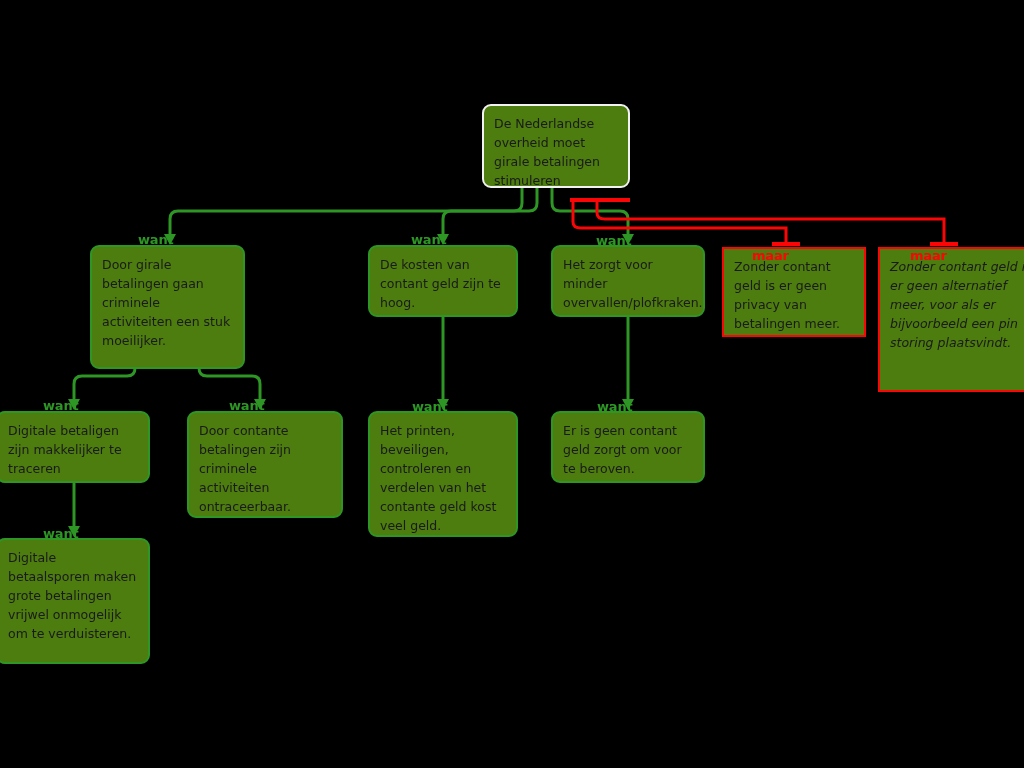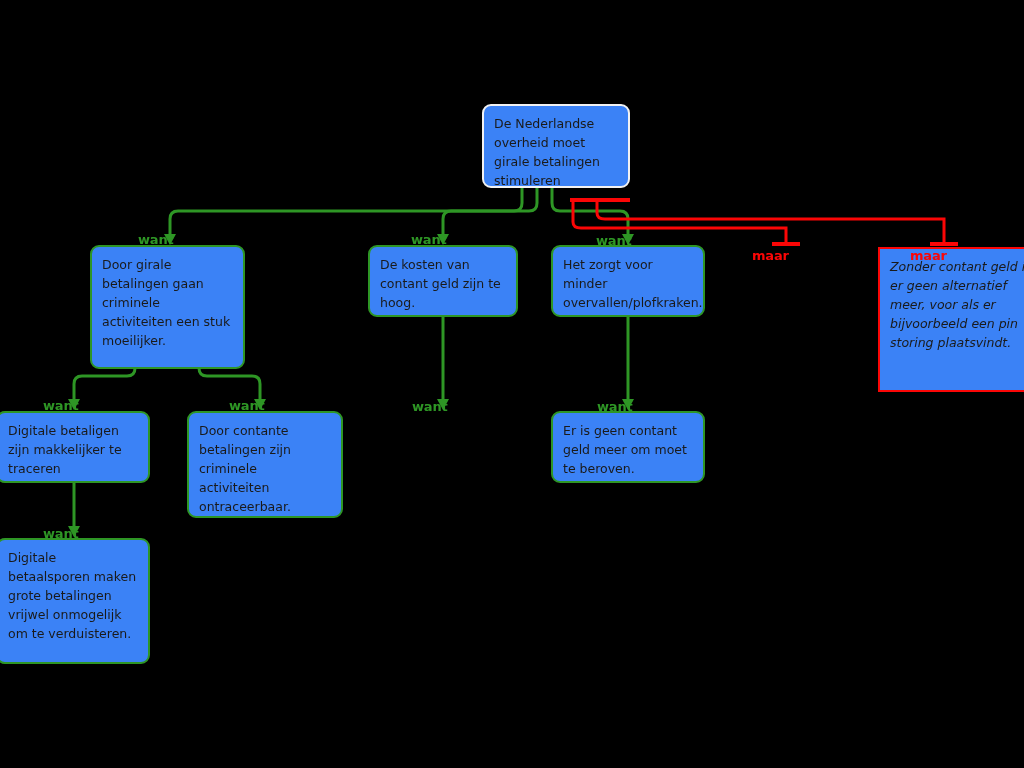--- a/index.html
+++ b/index.html
@@ -18,21 +18,21 @@
   #edges {
     position: absolute;
     left: 0;
     top: 0;
     width: 1024px;
     height: 768px;
   }
   .node {
     position: absolute;
     box-sizing: border-box;
-    background: #3b82f6;
+    background: #4d7c0f;
     color: #1a1a1a;
     font-size: 12.5px;
     line-height: 19px;
     padding: 8px 10px 7px 10px;
     white-space: pre-line;
     z-index: 5;
   }
   .node.root {
     border: 2px solid #f2f2f2;
     border-radius: 9px;
@@ -134,25 +134,27 @@
   <div class="edge-label support" style="left:43px; top:526px;">want</div>
 
   <div class="node root" style="left:482px; top:104px; width:148px; height:84px;">De Nederlandse overheid moet girale betalingen stimuleren</div>
 
   <div class="node support" style="left:90px; top:245px; width:155px; height:124px;">Door girale betalingen gaan criminele activiteiten een stuk moeilijker.</div>
 
   <div class="node support" style="left:368px; top:245px; width:150px; height:72px;">De kosten van contant geld zijn te hoog.</div>
 
   <div class="node support" style="left:551px; top:245px; width:154px; height:72px;">Het zorgt voor minder overvallen/plofkraken.</div>
 
+  <div class="node objection" style="left:722px; top:247px; width:144px; height:90px;">Zonder contant geld is er geen privacy van betalingen meer.</div>
 
   <div class="node objection" style="left:878px; top:247px; width:169px; height:145px;font-style:italic;">Zonder contant geld is er geen alternatief meer, voor als er bijvoorbeeld een pin storing plaatsvindt.</div>
 
   <div class="node support" style="left:-4px; top:411px; width:154px; height:72px;">Digitale betaligen zijn makkelijker te traceren</div>
 
   <div class="node support" style="left:187px; top:411px; width:156px; height:107px;">Door contante betalingen zijn criminele activiteiten ontraceerbaar.</div>
 
+  <div class="node support" style="left:368px; top:411px; width:150px; height:126px;">Het printen, beveiligen, controleren en verdelen van het contante geld kost veel geld.</div>
 
-  <div class="node support" style="left:551px; top:411px; width:154px; height:72px;">Er is geen contant geld meer om moet te beroven.</div>
+  <div class="node support" style="left:551px; top:411px; width:154px; height:72px;">Er is geen contant geld zorgt om voor te beroven.</div>
 
   <div class="node support" style="left:-4px; top:538px; width:154px; height:126px;">Digitale betaalsporen maken grote betalingen vrijwel onmogelijk om te verduisteren.</div>
 
 </div>
 
 </body></html>

